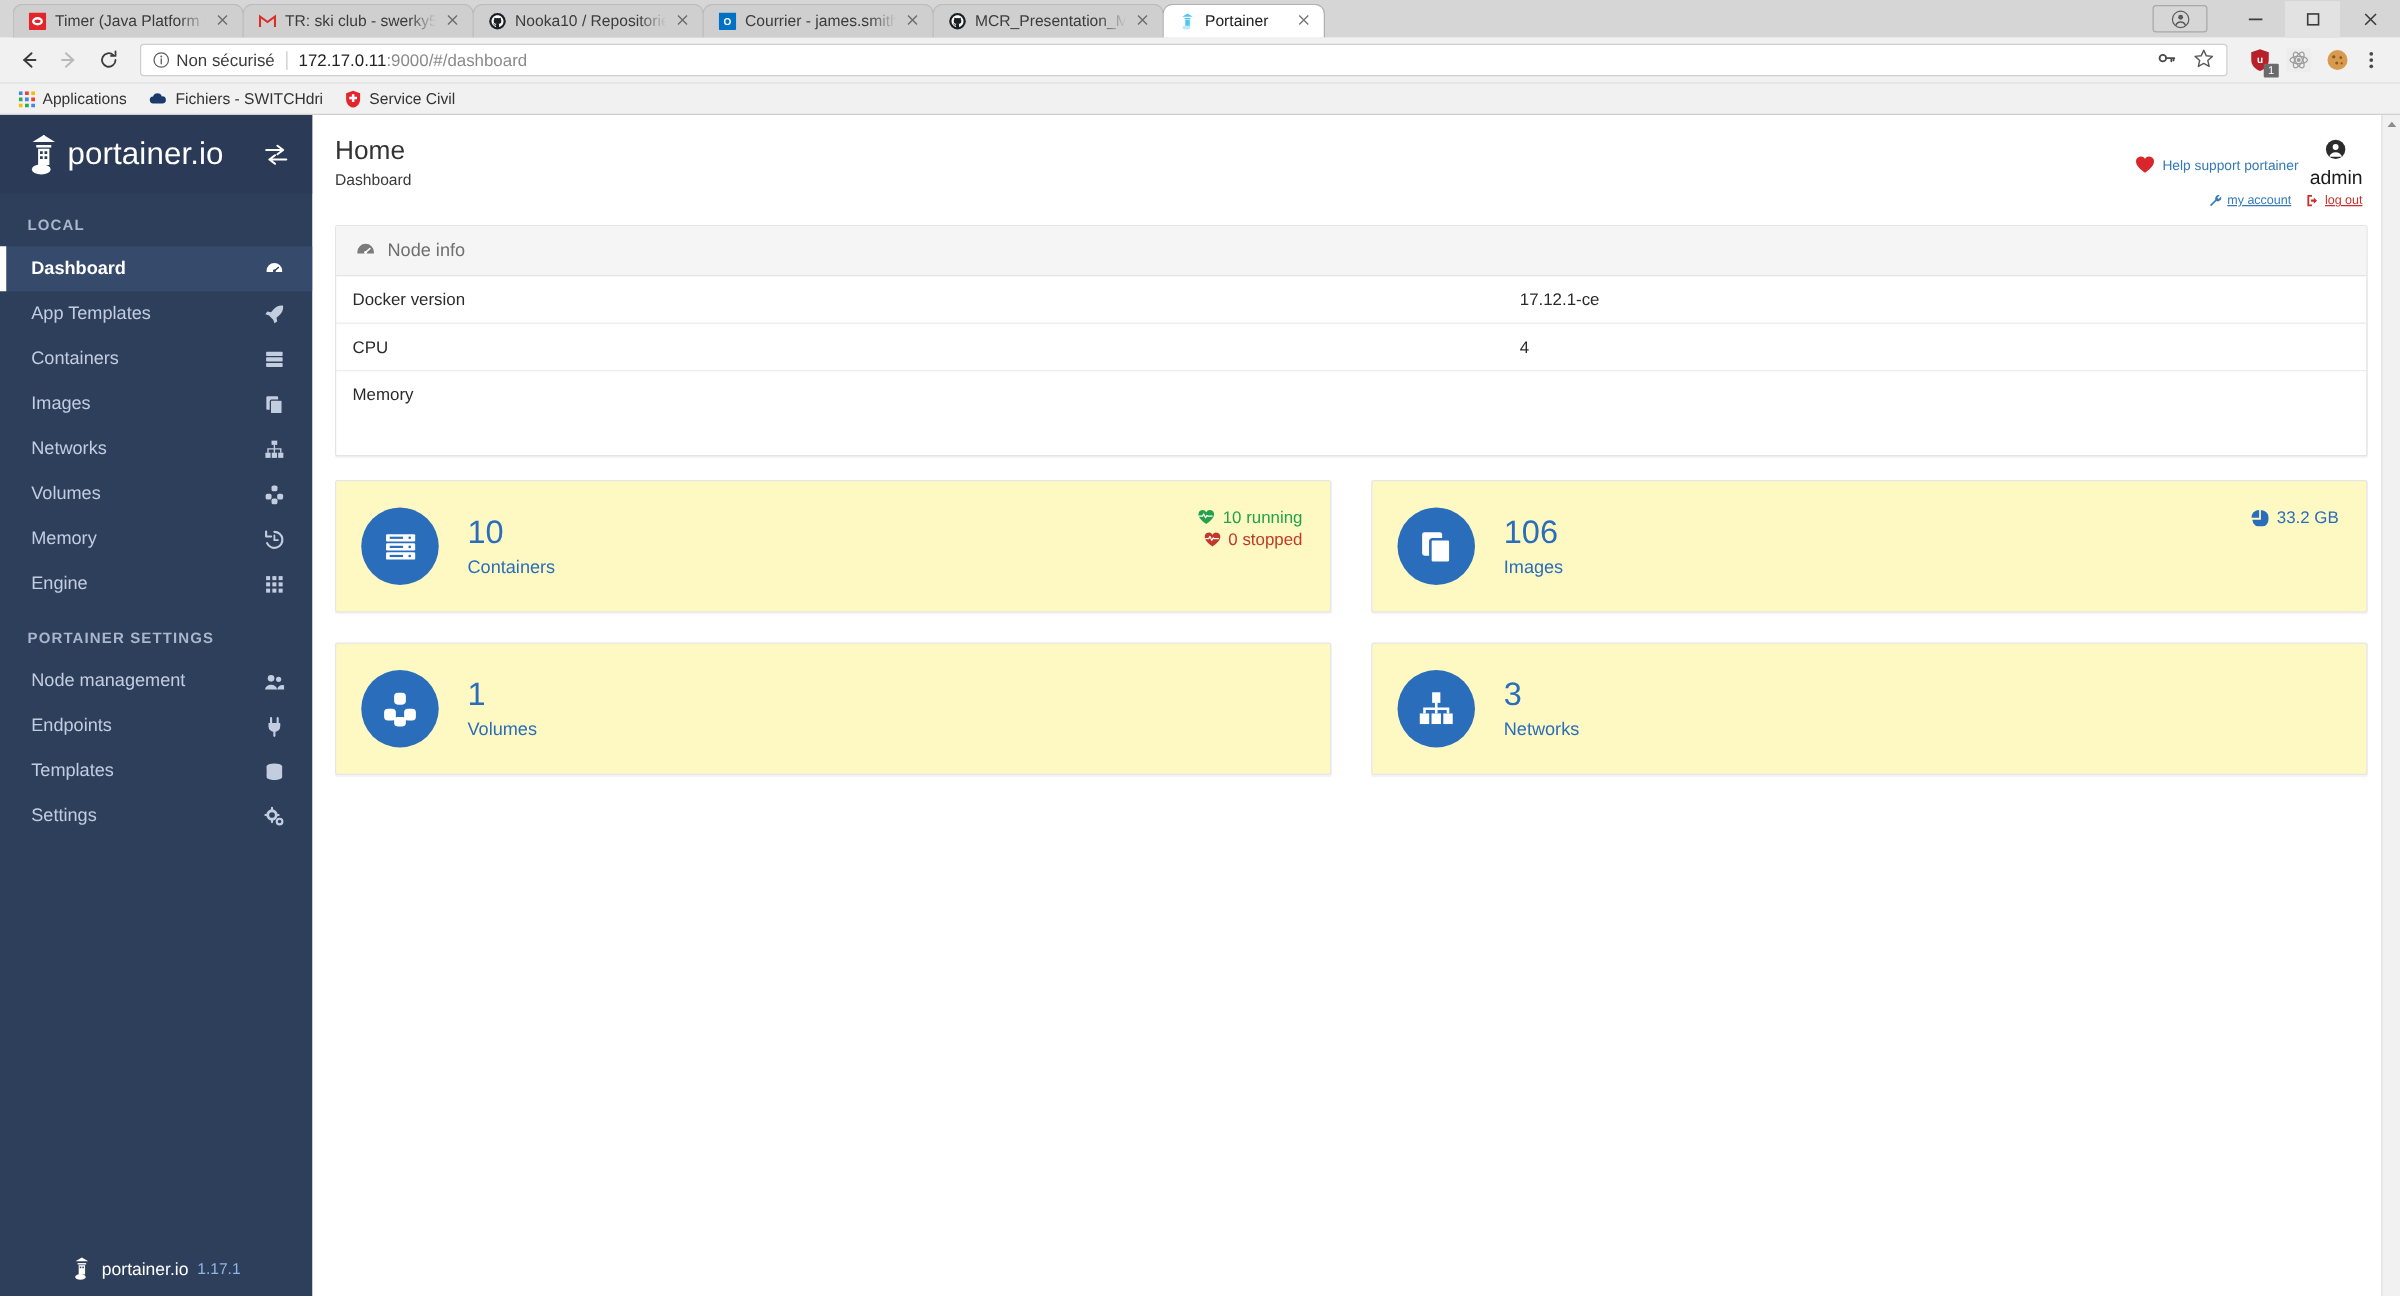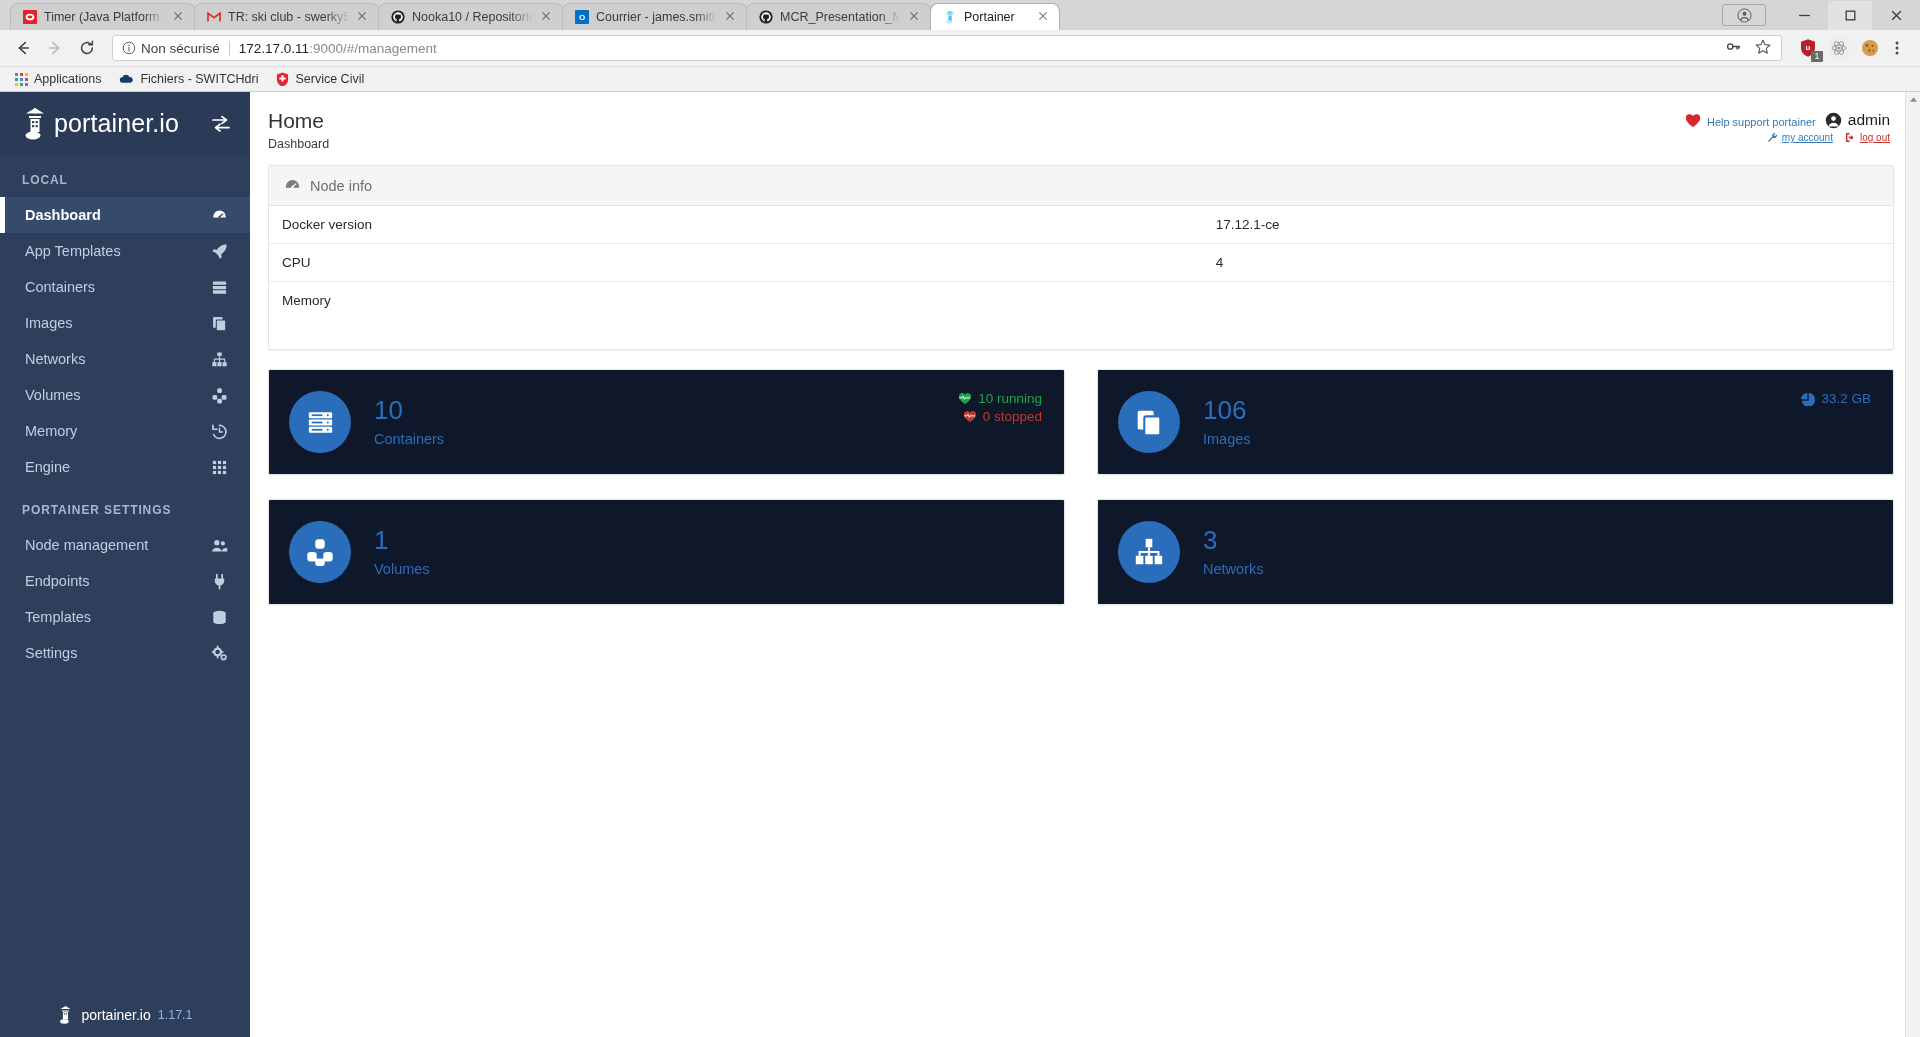--- a/index.html
+++ b/index.html
@@ -112,21 +112,21 @@
 
   
   .content { flex:1; background:#ffffff; position:relative; overflow:hidden; }
   .page-head { padding:17px 30px 0 18px; display:flex; align-items:flex-start; }
   .ph-left { flex:1; }
   .ph-title { font-size:21px; color:#333333; font-weight:400; line-height:1.15; }
   .ph-sub { font-size:12.5px; color:#3a3a3a; margin-top:4px; }
   .ph-right { text-align:right; padding-top:2px; }
   .ph-row1 { display:flex; align-items:center; justify-content:flex-end; gap:9px; }
   .help-link { color:#337ab7; font-size:11px; display:flex; align-items:flex-end; gap:6px; }
-  .user-chip { display:flex; align-items:center; gap:6px; color:#1b1b1b; font-size:15.5px; }
+  .user-chip { display:flex; align-items:center; gap:6px; color:#1b1b1b; font-size:15.5px;flex-direction:column; }
   .ph-row2 { display:flex; align-items:center; justify-content:flex-end; gap:12px; margin-top:3px; }
   .mini-link { font-size:10px; display:flex; align-items:center; gap:4px; text-decoration:underline; }
   .mini-link.blue { color:#337ab7; }
   .mini-link.red  { color:#c9302c; }
 
   .main { padding:0 26px 0 18px; }
 
   .panel {
     background:#ffffff; border:1px solid #e4e4e4; border-radius:2px;
     box-shadow:0 1px 1px rgba(0,0,0,.05); margin-top:14px;
@@ -140,21 +140,21 @@
     display:flex; border-bottom:1px solid #ececec; font-size:13.5px; color:#2a2a2a;
   }
   .info-row:last-child { border-bottom:none; }
   .info-k { width:57.5%; padding:11px 13px; }
   .info-v { flex:1; padding:11px 13px; }
   .panel-tail { height:30px; }
 
   .cards { display:flex; gap:32px; margin-top:19px; }
   .card-col { flex:1; display:flex; flex-direction:column; gap:24px; }
   .stat-card {
-    background:#0f172a; border:1px solid #e6e6e6; border-radius:2px;
+    background:#fef9c3; border:1px solid #e6e6e6; border-radius:2px;
     box-shadow:0 1px 1px rgba(0,0,0,.05);
     height:106px; display:flex; align-items:center; padding:0 22px 0 20px;
   }
   .stat-badge {
     width:62px; height:62px; border-radius:50%; background:#2a6ebb;
     display:flex; align-items:center; justify-content:center; flex:none;
   }
   .stat-main { margin-left:23px; }
   .stat-num { font-size:26px; color:#2a6ebb; line-height:1.05; font-weight:400; }
   .stat-lbl { font-size:14.5px; color:#2a6ebb; margin-top:7px; }
@@ -289,21 +289,21 @@
     <span class="sec-label">
       <svg width="14" height="14" viewBox="0 0 16 16">
         <circle cx="8" cy="8" r="6.6" fill="none" stroke="#5c5c5c" stroke-width="1.1"></circle>
         <circle cx="8" cy="4.8" r=".85" fill="#5c5c5c"></circle>
         <path d="M8 6.9v4.6" stroke="#5c5c5c" stroke-width="1.2" stroke-linecap="round"></path>
       </svg>
       <span>Non sécurisé</span>
     </span>
     <span class="omni-sep"></span>
     <span class="url-host">172.17.0.11</span>
-      <span class="url-rest">:9000/#/management</span>
+      <span class="url-rest">:9000/#/dashboard</span>
     <span class="omni-right">
       <span>
         <svg width="17" height="17" viewBox="0 0 20 20">
           <circle cx="6.2" cy="10" r="3.1" fill="none" stroke="#4a4a4a" stroke-width="1.7"></circle>
           <path d="M9.3 10H17M14.2 10v3M16.3 10v2.2" stroke="#4a4a4a" stroke-width="1.7" stroke-linecap="round"></path>
         </svg>
       </span>
       <span>
         <svg width="18" height="18" viewBox="0 0 20 20">
           <path d="M10 2.4l2.3 5 5.4.5-4.1 3.6 1.2 5.3L10 14.2 5.2 16.8l1.2-5.3L2.3 7.9l5.4-.5z" fill="none" stroke="#5a5a5a" stroke-width="1.3" stroke-linejoin="round"></path>

